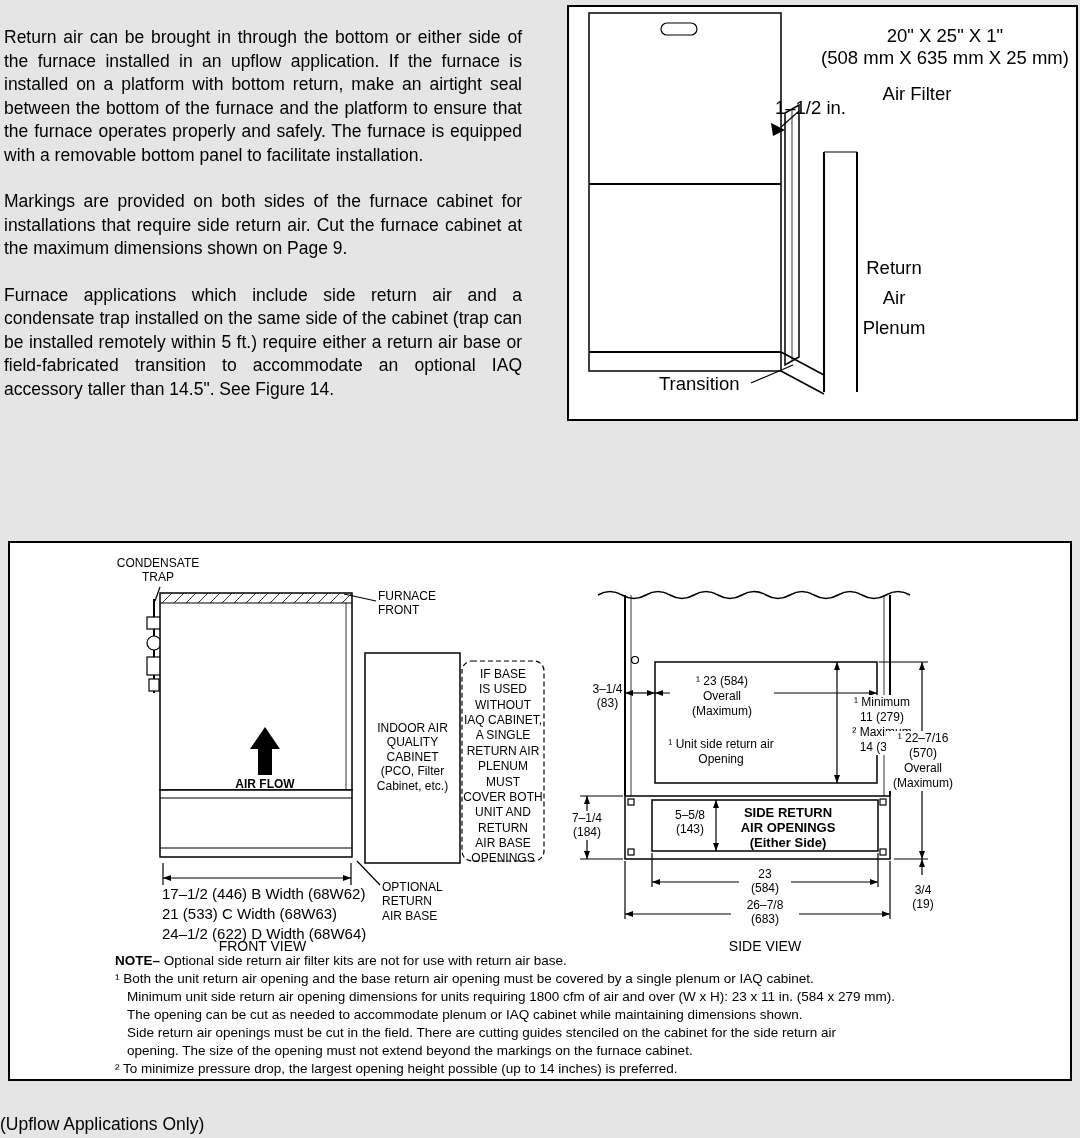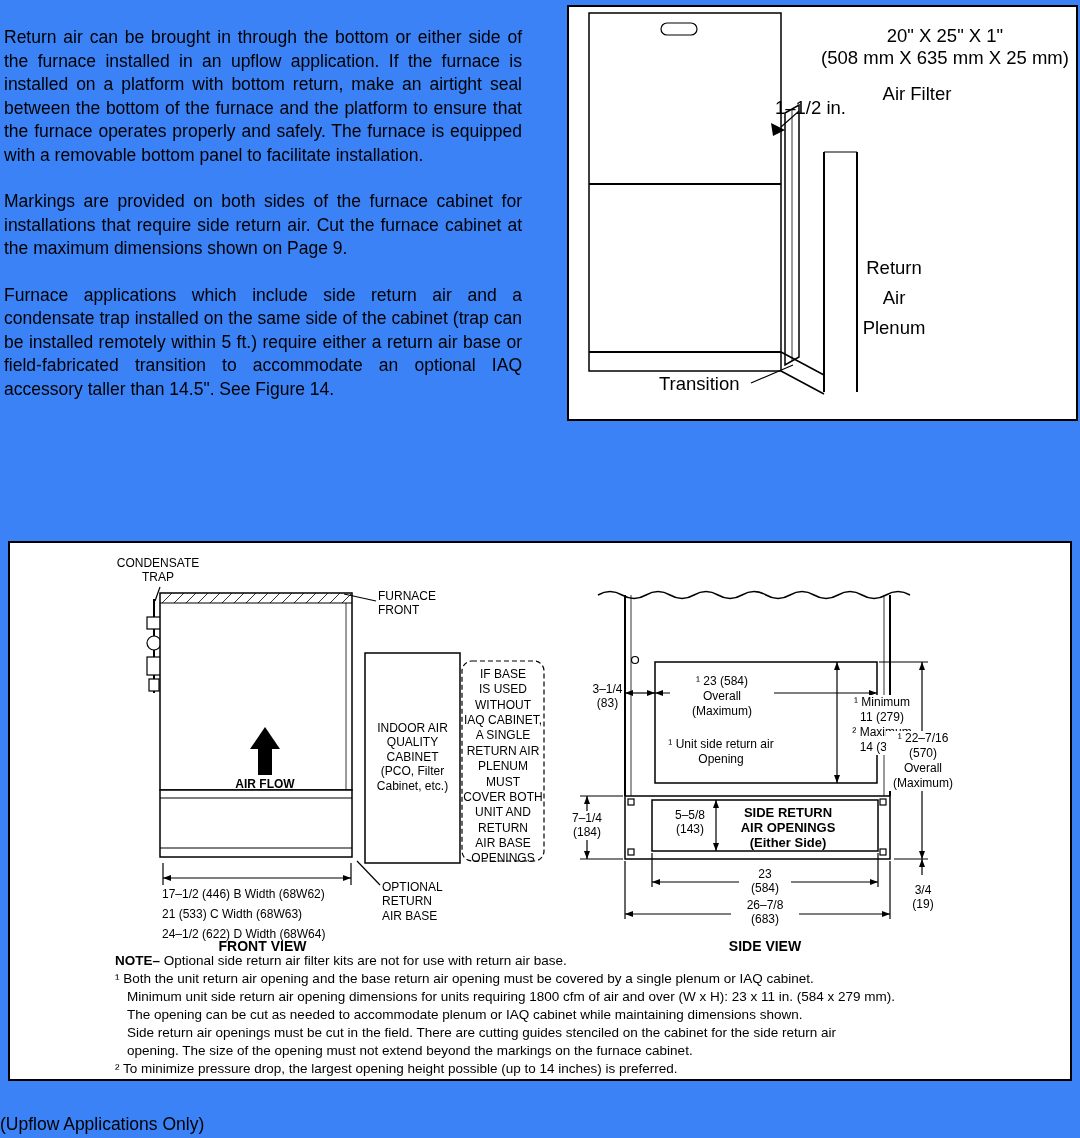--- a/index.html
+++ b/index.html
@@ -1,36 +1,36 @@
 <!DOCTYPE html>
 <html><head>
 <meta charset="utf-8">
 <style>
   *{margin:0;padding:0;box-sizing:border-box}
   html,body{background:#fff}
   body{font-family:"Liberation Sans",sans-serif;color:#000}
-  .page{position:relative;width:1080px;height:1138px;background:#3b82f6;overflow:hidden}
+  .page{position:relative;width:1080px;height:1138px;background:#e5e5e5;overflow:hidden}
 
   .intro{position:absolute;left:4px;top:26px;width:518px;font-size:17.5px;line-height:23.5px;text-align:justify}
   .intro p{margin-bottom:23px}
 
   .figbox{position:absolute;border:2px solid #000;background:#fff}
   #fig1{left:567px;top:5px;width:511px;height:416px}
   #fig2{left:8px;top:541px;width:1064px;height:540px}
   .figbox svg{position:absolute;left:0;top:0}
 
   .lbl{position:absolute;white-space:pre-line;line-height:1.2;color:#000}
   .c{text-align:center}
   .b{font-weight:bold}
   .bg{background:#fff;padding:0 2px}
 
   .f1{font-size:18.5px}
   .d{font-size:12px}
   .d11{font-size:12px;line-height:1.28}
-  .t{font-size:14px;font-weight:bold}
+  .t{font-size:14px;font-weight:normal}
 
   .note-line{position:absolute;white-space:pre;font-size:13.5px}
 
   .caption{position:absolute;left:0;top:1114px;width:100%;text-align:left;font-weight:normal;font-size:17.5px}
 
   .s1{stroke:#000;stroke-width:1.2;fill:none}
   .sthin{stroke:#000;stroke-width:0.8;fill:none}
   .s15{stroke:#000;stroke-width:1.5;fill:none}
   .s2{stroke:#000;stroke-width:2;fill:none}
   .fw{fill:#fff;stroke:#000;stroke-width:1.5}
@@ -192,21 +192,21 @@
 IAQ CABINET,
 A SINGLE
 RETURN AIR
 PLENUM
 MUST
 COVER BOTH
 UNIT AND
 RETURN
 AIR BASE
 OPENINGS</div>
-    <div class="lbl" style="left:152px;top:341px;width:215px;font-size:12px;line-height:20px">17–1/2 (446) B Width (68W62)
+    <div class="lbl" style="left:152px;top:341px;width:215px;font-size:15px;line-height:20px">17–1/2 (446) B Width (68W62)
 21 (533) C Width (68W63)
 24–1/2 (622) D Width (68W64)</div>
     <div class="lbl d" style="left:372px;top:337px">OPTIONAL
 RETURN
 AIR BASE</div>
     <div class="lbl t c" style="left:170px;top:395px;width:165px">FRONT VIEW</div>
 
     <div class="lbl d c" style="left:570px;top:139px;width:55px">3–1/4
 (83)</div>
     <div class="lbl d c bg" style="left:660px;top:131px;width:104px;line-height:15px">¹ 23 (584)

